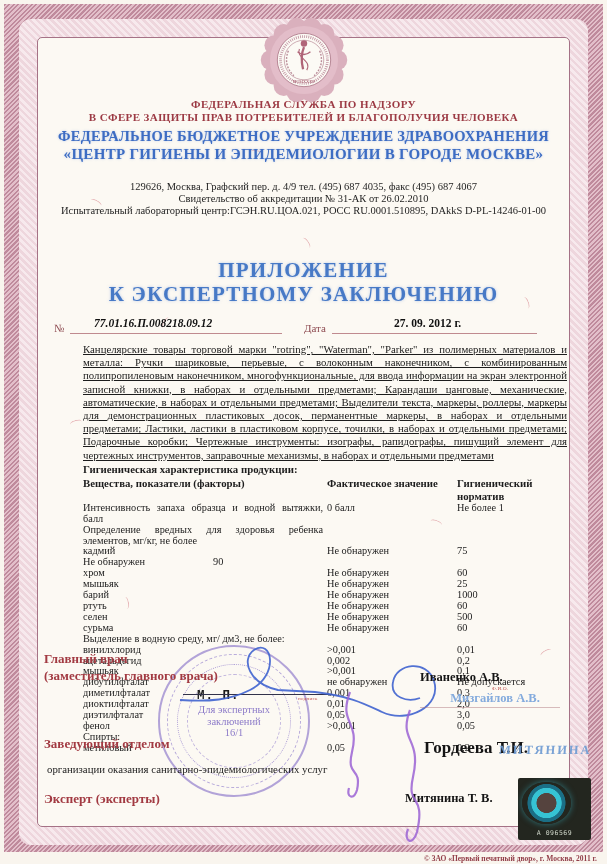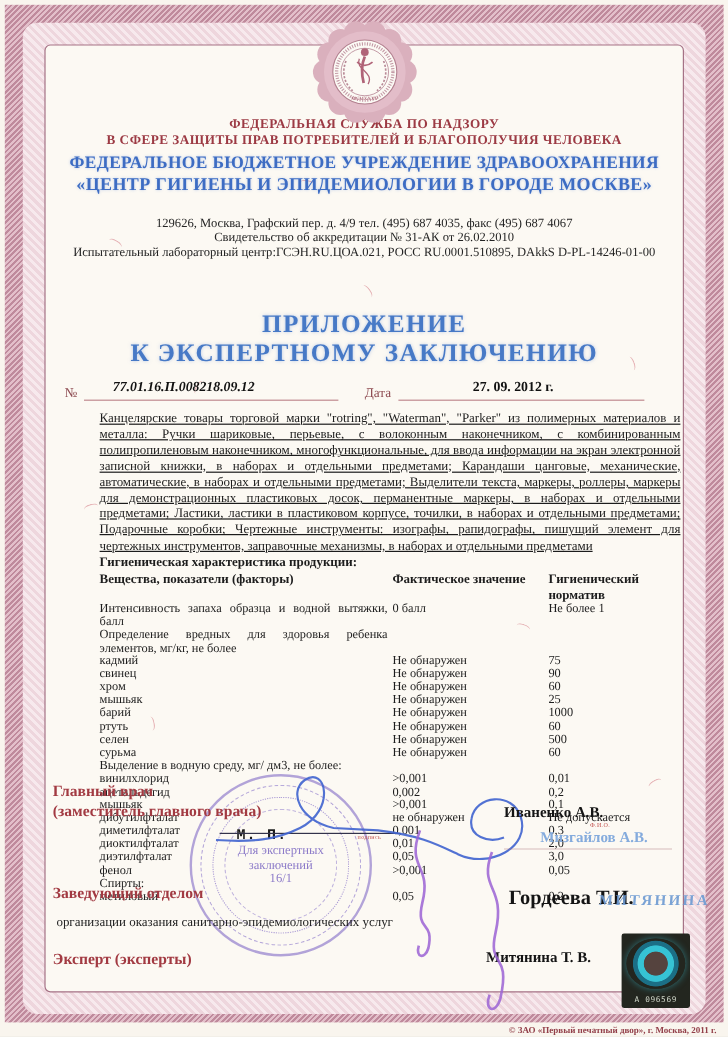--- a/index.html
+++ b/index.html
@@ -58,21 +58,21 @@
   .stamp .ring2{position:absolute;inset:17px;border:1px dotted rgba(128,106,198,.75);border-radius:50%;}
   .stamp .ring3{position:absolute;inset:27px;border:1.5px dashed rgba(128,106,198,.55);border-radius:50%;}
   .stamp-center{width:84px;text-align:center;color:#7a66c2;font-size:10.5px;line-height:11.5px;}
   .stamp-num{color:#7a66c2;font-size:10.5px;}
   .mp{position:absolute;left:197px;top:689px;font-weight:bold;font-size:12.5px;color:#1a1a1a;letter-spacing:1px;font-family:Liberation Mono, monospace;}
   .blue-name-stamp{position:absolute;left:499px;top:743px;font-weight:bold;font-size:12.5px;color:#6d9ad2;
      letter-spacing:2px;opacity:.9;transform:skewX(-4deg);}
   .deputy{position:absolute;color:#84abdd;font-weight:bold;font-size:12.5px;text-align:center;}
   .sigsvg{position:absolute;}
   
-  .holo{position:absolute;left:518px;top:778px;width:57px;height:62px;background:#23261f;
+  .holo{position:absolute;left:518px;top:778px;width:73px;height:62px;background:#23261f;
      border-radius:2px;overflow:hidden;}
   .holo-ring{position:absolute;left:4px;top:4px;width:49px;height:42px;border-radius:50%;
      background:radial-gradient(circle,#55433e 0 30%,#36c3d4 32% 46%,#1b6f86 48% 58%,#23261f 60%);
      box-shadow:0 0 6px rgba(60,200,220,.5);}
   .holo-num{position:absolute;left:0;right:0;bottom:3px;text-align:center;color:#cfd6c9;
      font-family:"DejaVu Sans Mono",monospace;font-size:6.5px;letter-spacing:.5px;}
   .copyright{position:absolute;right:10px;bottom:1px;font-size:7.5px;font-weight:bold;color:#93404a;}
 </style>
 </head>
 <body>
@@ -170,21 +170,20 @@
             <div class="cell c1">Определение вредных для здоровья ребенка элементов, мг/кг, не более</div>
             <div class="cell c2"></div>
             <div class="cell c3"></div>
           </div>
           <div class="trow">
             <div class="cell c1">кадмий</div>
             <div class="cell c2">Не обнаружен</div>
             <div class="cell c3">75</div>
           </div>
           <div class="trow">
-            <div class="cell c1">свинец</div>
             <div class="cell c2">Не обнаружен</div>
             <div class="cell c3">90</div>
           </div>
           <div class="trow">
             <div class="cell c1">хром</div>
             <div class="cell c2">Не обнаружен</div>
             <div class="cell c3">60</div>
           </div>
           <div class="trow">
             <div class="cell c1">мышьяк</div>

